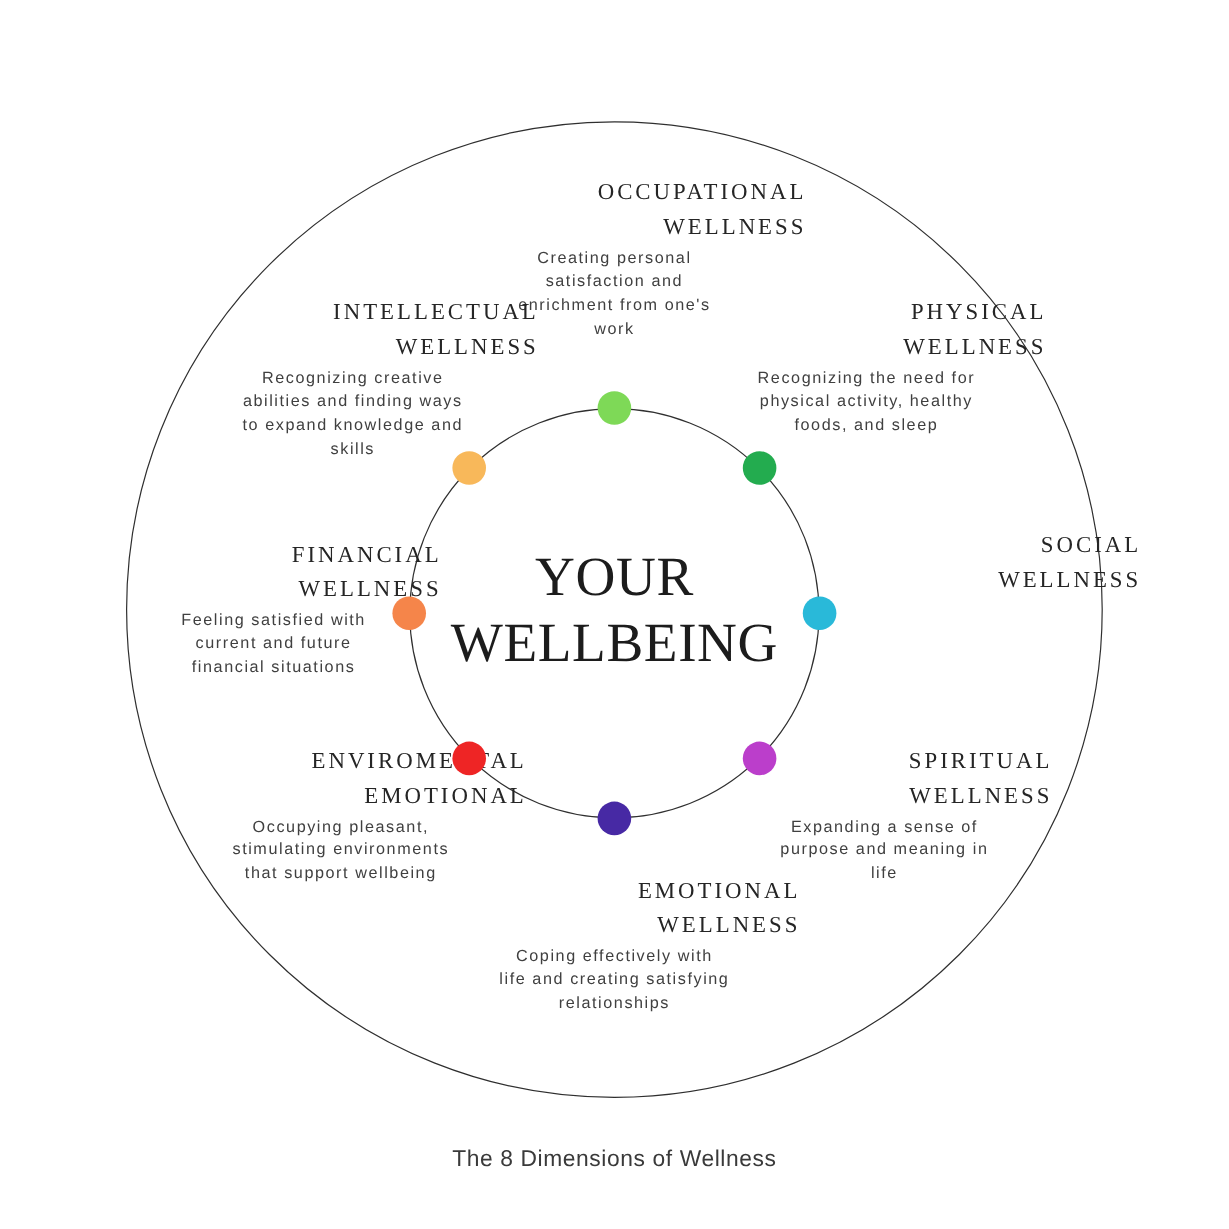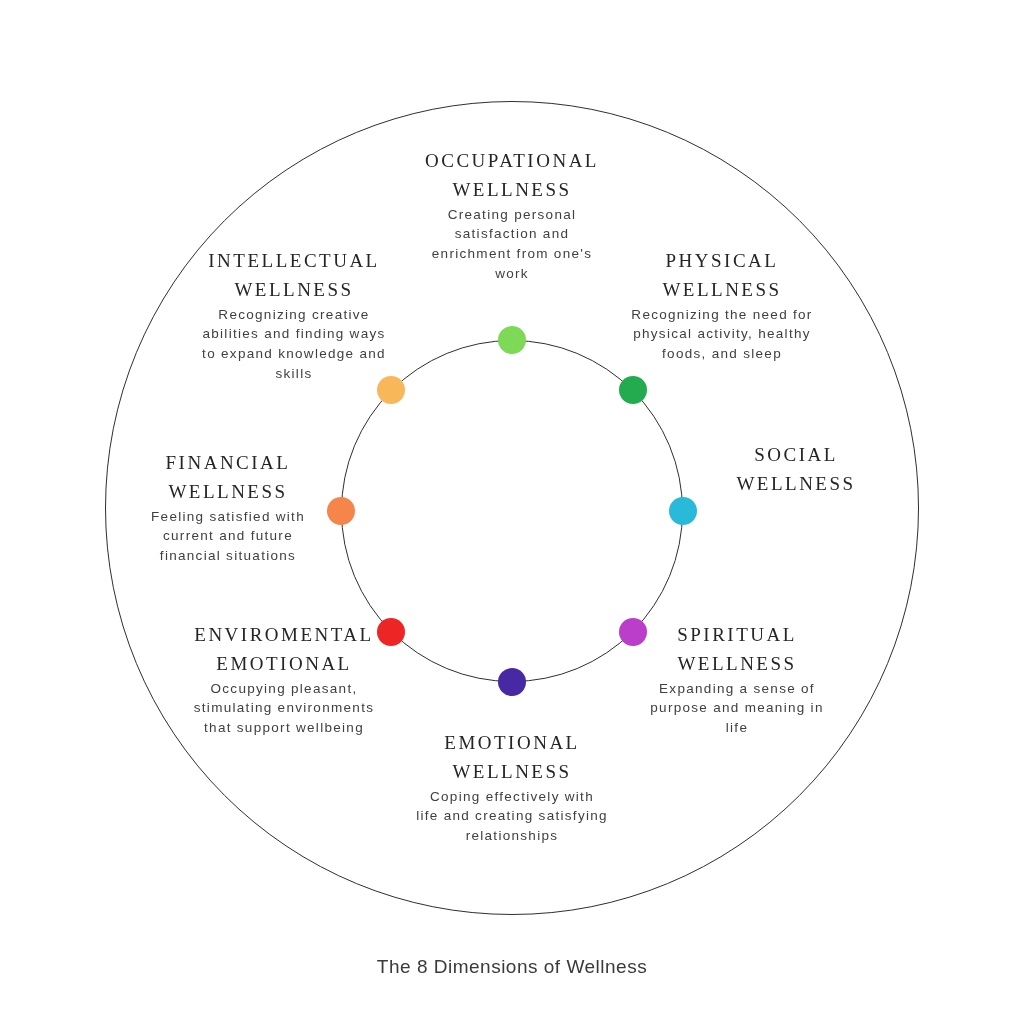--- a/index.html
+++ b/index.html
@@ -67,20 +67,21 @@
     text-align: center;
     z-index: 2;
   }
   .dim-title {
     font-family: "Liberation Serif", serif;
     font-size: 19px;
     letter-spacing: 2.5px;
     line-height: 1.55;
     color: #252525;
     white-space: pre-line;
+    text-align: right;
   }
   .dim-desc {
     font-size: 13.5px;
     letter-spacing: 1.3px;
     line-height: 1.45;
     color: #404040;
     white-space: pre-line;
   }
   .pos-occupational { left: 512px; top: 146px; width: 320px; }
   .pos-physical     { left: 722px; top: 246px; width: 300px; }
@@ -104,20 +105,22 @@
   }
 </style>
 </head>
 <body>
 
 <div class="canvas">
 
   <div class="circle outer-circle"></div>
   <div class="circle inner-circle"></div>
 
+  <div class="center-title">YOUR
+WELLBEING</div>
 
   <span class="dot dot-occupational" style="background: rgb(126, 217, 87);"></span>
   <span class="dot dot-physical" style="background: rgb(35, 172, 79);"></span>
   <span class="dot dot-social" style="background: rgb(41, 185, 217);"></span>
   <span class="dot dot-spiritual" style="background: rgb(187, 62, 203);"></span>
   <span class="dot dot-emotional" style="background: rgb(71, 41, 164);"></span>
   <span class="dot dot-enviromental" style="background: rgb(238, 37, 37);"></span>
   <span class="dot dot-financial" style="background: rgb(245, 133, 74);"></span>
   <span class="dot dot-intellectual" style="background: rgb(248, 184, 90);"></span>
 

